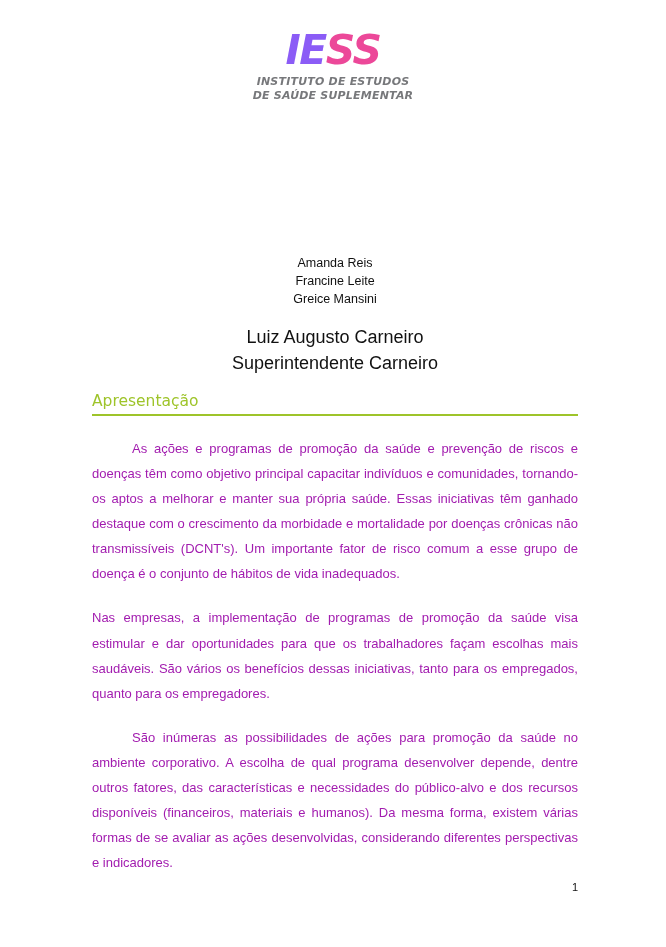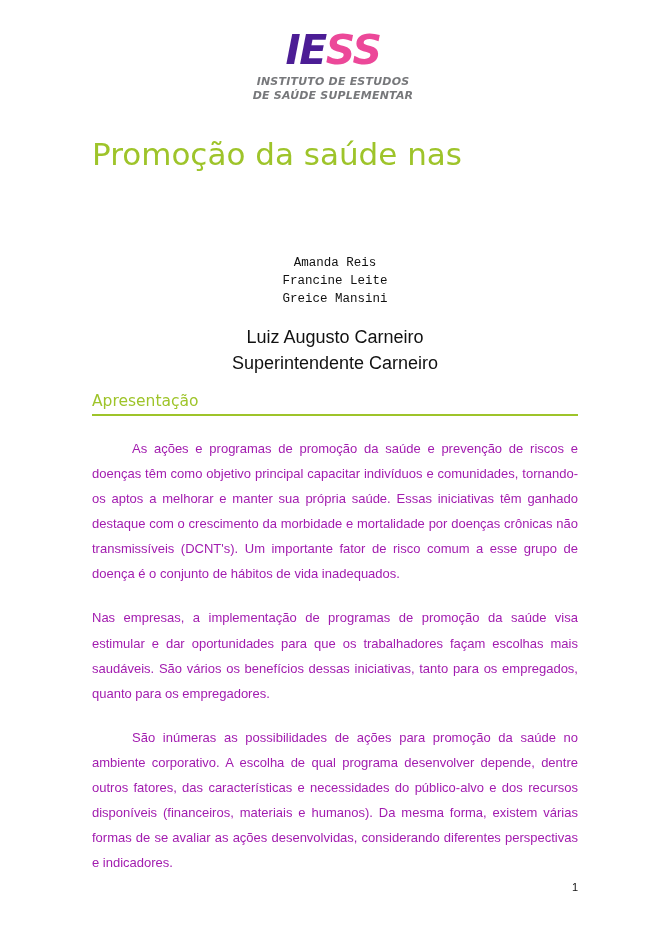--- a/index.html
+++ b/index.html
@@ -31,21 +31,21 @@
   }
   .logo-wordmark {
     font-family: "DejaVu Sans", sans-serif;
     font-weight: bold;
     font-style: italic;
     font-size: 41px;
     letter-spacing: -1.5px;
     line-height: 1;
     white-space: nowrap;
   }
-  .logo-ie { color: #4c1d95; }
+  .logo-ie { color: #8b5cf6; }
   .logo-ss { color: #ec4899; }
   .logo-sub {
     margin-top: 4px;
     font-family: "DejaVu Sans", sans-serif;
     font-style: italic;
     font-weight: bold;
     font-size: 11px;
     line-height: 1.25;
     letter-spacing: 0.2px;
     color: #77787b;
@@ -70,21 +70,20 @@
   
   .authors {
     position: absolute;
     top: 255px;
     left: 92px;
     width: 486px;
     text-align: center;
     font-size: 12.5px;
     line-height: 1.42;
     color: #111111;
-    font-family: Liberation Mono, monospace;
   }
   .authors span { display: block; }
 
   .superintendent {
     position: absolute;
     top: 325px;
     left: 92px;
     width: 486px;
     text-align: center;
     font-size: 18px;
@@ -148,21 +147,20 @@
 
 <div class="page">
 
   <div class="logo-block">
     <div class="logo-wordmark"><span class="logo-ie">IE</span><span class="logo-ss">SS</span></div>
     <div class="logo-sub">INSTITUTO DE ESTUDOS</div>
     <div class="logo-sub" style="margin-top:0;">DE SAÚDE SUPLEMENTAR</div>
   </div>
 
   <h1 class="doc-title">
-    <span class="tl">Promoção da saúde nas</span>
   </h1>
 
   <div class="authors">
     <span>Amanda Reis</span>
     <span>Francine Leite</span>
     <span>Greice Mansini</span>
   </div>
 
   <div class="superintendent">
     <span>Luiz Augusto Carneiro</span>

